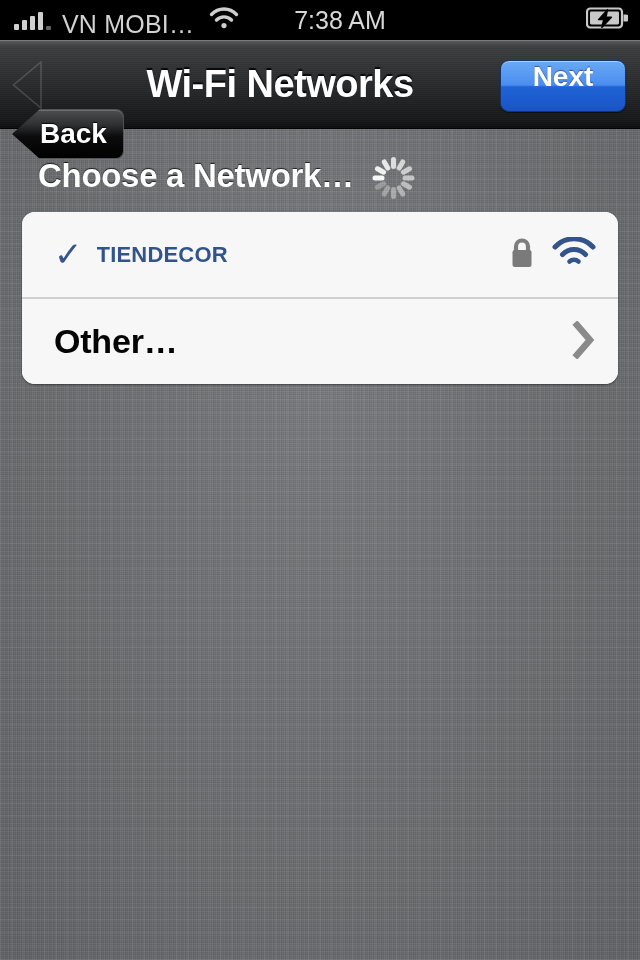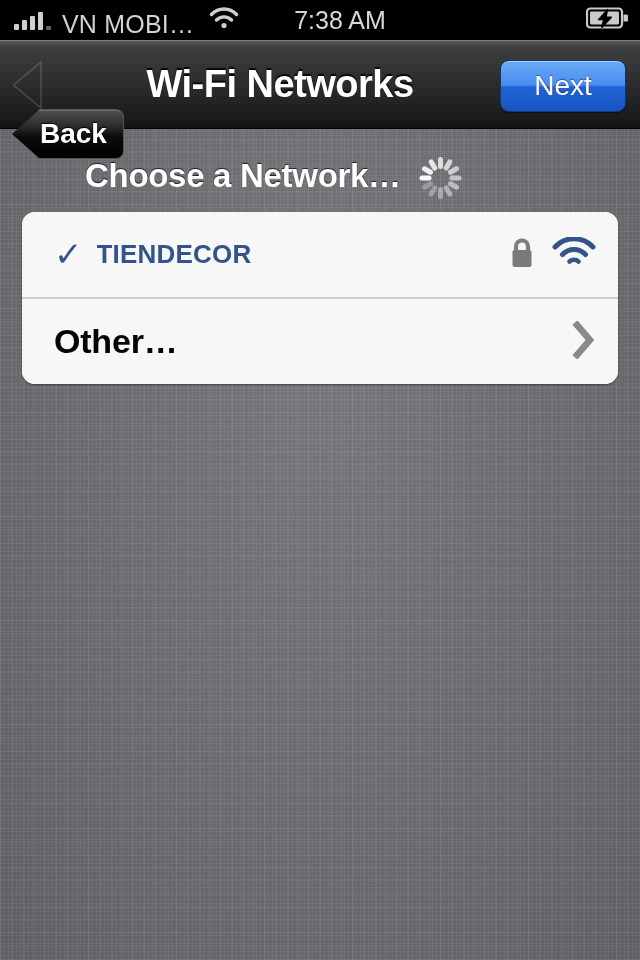--- a/index.html
+++ b/index.html
@@ -171,25 +171,24 @@
     pointer-events: none;
   }
 
   .next-button {
     position: absolute;
     right: 14px; top: 20px;
     height: 50px;
     min-width: 92px;
     padding: 0 16px;
     display: flex;
-    align-items: center;
     justify-content: center;
     color: #fff;
     font-size: 28px;
-    font-weight: normal;
+    font-weight: bold;
     text-shadow: 0 -1px 1px rgba(0,0,0,0.45);
     background: linear-gradient(to bottom, #6aa9f5 0%, #4a8df0 48%, #1f63d6 52%, #1a54c4 100%);
     border: 1px solid #12366f;
     border-radius: 9px;
     box-shadow: inset 0 1px 0 rgba(255,255,255,0.45), 0 1px 1px rgba(0,0,0,0.5);
     cursor: pointer;
   }
 
   
   .section-header {
@@ -199,21 +198,20 @@
     align-items: center;
     gap: 18px;
     z-index: 10;
   }
   .section-header-text {
     color: #ffffff;
     font-size: 33px;
     font-weight: bold;
     letter-spacing: -0.3px;
     text-shadow: 0 -1px 1px rgba(0,0,0,0.75);
-    margin-left: 47px;
   }
   .spinner {
     position: relative;
     width: 44px;
     height: 44px;
     margin-top: 4px;
   }
   .spinner i {
     position: absolute;
     left: 50%;
@@ -260,21 +258,21 @@
   }
   .checkmark {
     color: #37538c;
     font-size: 34px;
     font-weight: 500;
     line-height: 1;
     margin-top: -2px;
   }
   .ssid {
     color: #33548a;
-    font-size: 26px;
+    font-size: 22px;
     font-weight: bold;
     letter-spacing: 0.2px;
     white-space: nowrap;
     overflow: hidden;
     text-overflow: ellipsis;
   }
   .row-other-label {
     color: #050505;
     font-size: 34px;
     font-weight: bold;

